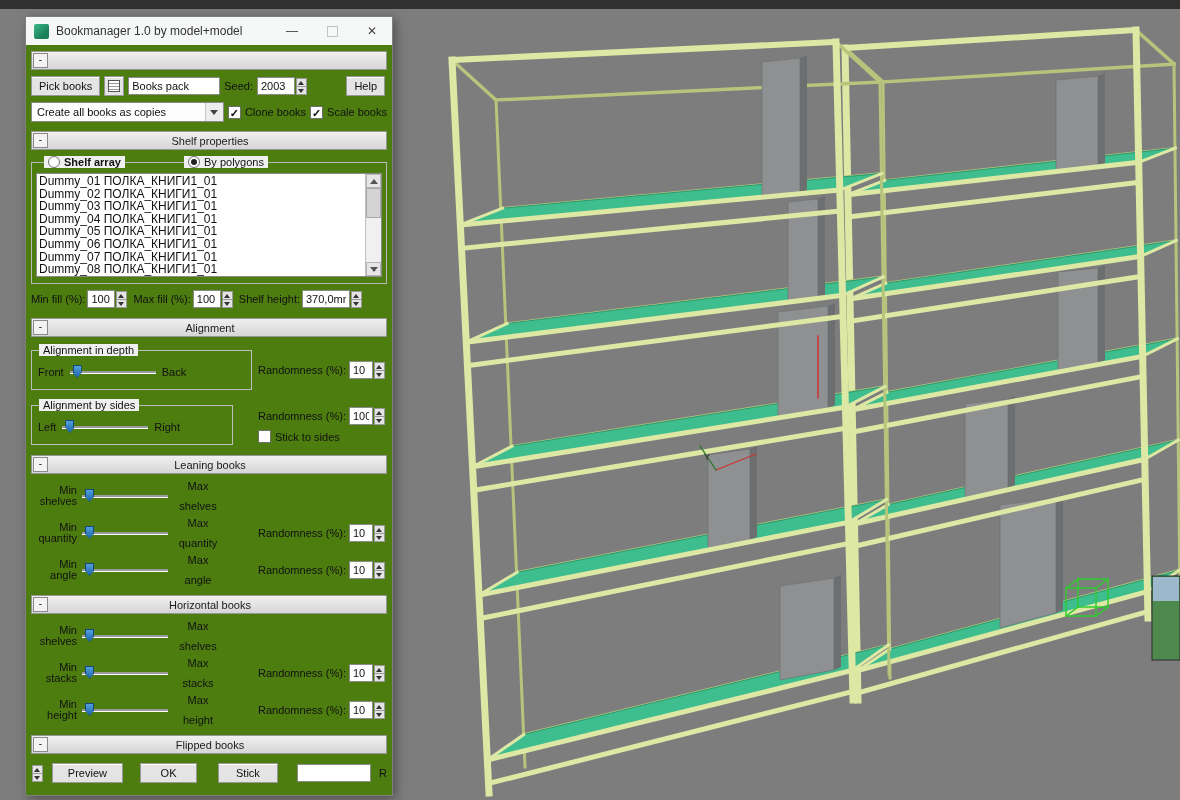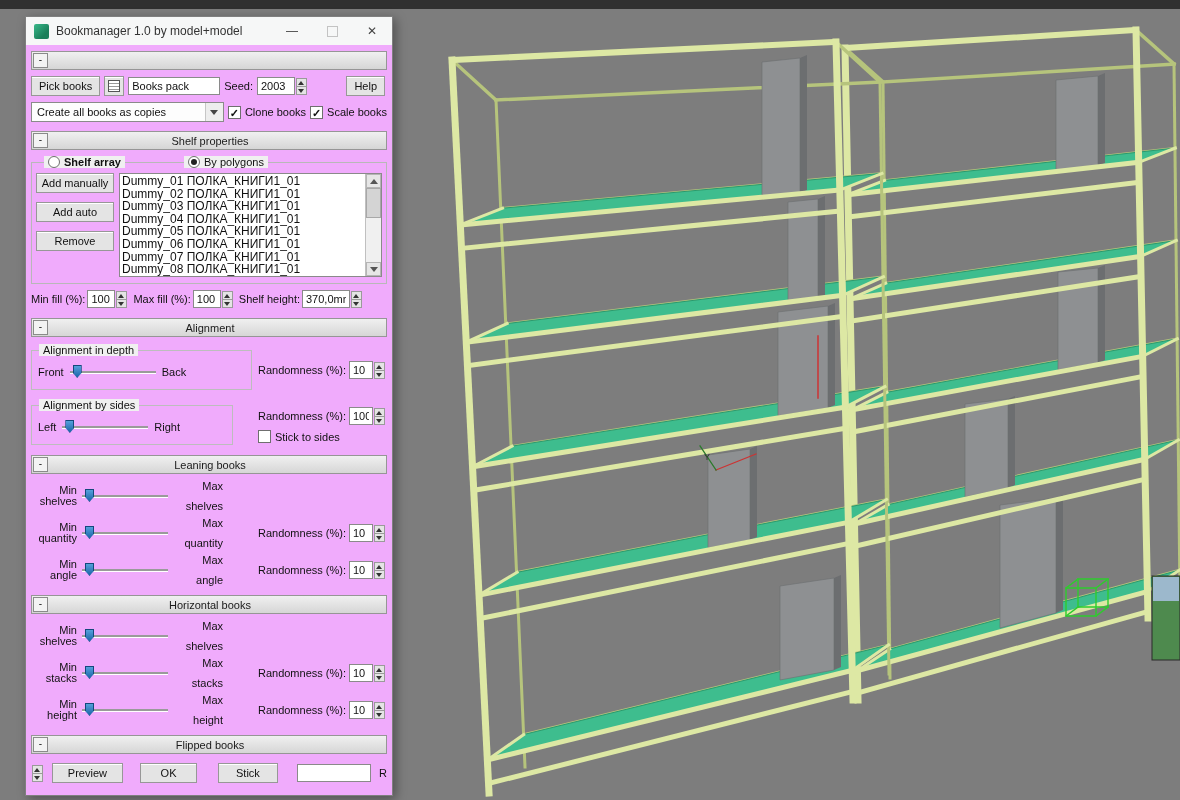--- a/index.html
+++ b/index.html
@@ -8,21 +8,21 @@
     background:#7d7d7d;
     font-family:"Liberation Sans", sans-serif;
     -webkit-font-smoothing:antialiased;
   }
   .topbar{position:absolute;left:0;top:0;width:1180px;height:9px;background:#303030;z-index:3;}
   #vp{position:absolute;left:0;top:0;z-index:1;}
 
   
   .dialog{
     position:absolute;left:25px;top:16px;width:368px;height:780px;
-    background:#f0abfc;border:1px solid #7f7f7f;box-shadow:3px 3px 10px rgba(0,0,0,.35);
+    background:#4d7c0f;border:1px solid #7f7f7f;box-shadow:3px 3px 10px rgba(0,0,0,.35);
     z-index:10;display:flex;flex-direction:column;box-sizing:border-box;
   }
   .titlebar{height:28px;flex:0 0 auto;background:#f6f7f7;display:flex;align-items:center;padding-left:8px;}
   .app-icon{width:15px;height:15px;border-radius:2px;margin-right:7px;
     background:linear-gradient(135deg,#39b98a 0%,#1b7f5a 70%);}
   .title{font-size:12px;color:#333;flex:1;white-space:nowrap;overflow:hidden;}
   .win-btn{width:40px;height:28px;display:flex;align-items:center;justify-content:center;
     font-size:12px;color:#444;}
   .maxbox{width:9px;height:9px;border:1px solid #c3c3c3;}
   .body{flex:1;padding:0 5px;position:relative;overflow:hidden;}
@@ -90,21 +90,21 @@
     background:linear-gradient(#54a0dc,#1d64a8);border:1px solid #14497c;box-sizing:border-box;
     clip-path:polygon(50% 100%,100% 60%,100% 0,0 0,0 60%);}
 
   .align-row{display:flex;align-items:center;margin-top:13px;}
   .rand{display:flex;align-items:center;gap:3px;white-space:nowrap;}
   .rand-col{margin-left:auto;margin-right:2px;display:flex;flex-direction:column;gap:5px;align-items:flex-start;}
 
   .lrow{display:flex;align-items:center;gap:5px;margin-top:7px;height:30px;}
   .minmax{display:flex;flex-direction:column;font-size:11px;line-height:11px;color:#111;}
   .minmax.r{align-items:flex-end;width:46px;}
-  .minmax.l{align-items:flex-end;width:50px;gap:9px;}
+  .minmax.l{align-items:center;width:50px;gap:9px;}
 
   .footer{display:flex;align-items:center;margin-top:9px;}
   .roll-scroller{display:flex;flex-direction:column;width:13px;margin-left:1px;}
   .footer .btn.preview{width:74px;margin-left:7px;}
   .footer .btn.ok{width:58px;margin-left:17px;}
   .footer .btn.cancel{width:62px;margin-left:21px;}
   .footer-input{width:74px;margin-left:19px;}
   .r-label{font-size:11px;color:#111;margin-left:8px;}
 </style>
 </head>
@@ -274,25 +274,20 @@
     <div class="shelf-box">
       <label class="radio shelf-radio-1">
         <span class="rb"></span>
         <span>Shelf array</span>
       </label>
       <label class="radio shelf-radio-2">
         <span class="rb sel"></span>
         <span>By polygons</span>
       </label>
       <div class="shelf-inner">
-        <div class="shelf-btn-col">
-          <button class="btn">Add manually</button>
-          <button class="btn">Add auto</button>
-          <button class="btn">Remove</button>
-        </div>
         <div class="listbox">
           <div class="list-items">
               <div class="list-item">Dummy_01 ПОЛКА_КНИГИ1_01</div>
               <div class="list-item">Dummy_02 ПОЛКА_КНИГИ1_01</div>
               <div class="list-item">Dummy_03 ПОЛКА_КНИГИ1_01</div>
               <div class="list-item">Dummy_04 ПОЛКА_КНИГИ1_01</div>
               <div class="list-item">Dummy_05 ПОЛКА_КНИГИ1_01</div>
               <div class="list-item">Dummy_06 ПОЛКА_КНИГИ1_01</div>
               <div class="list-item">Dummy_07 ПОЛКА_КНИГИ1_01</div>
               <div class="list-item">Dummy_08 ПОЛКА_КНИГИ1_01</div>

